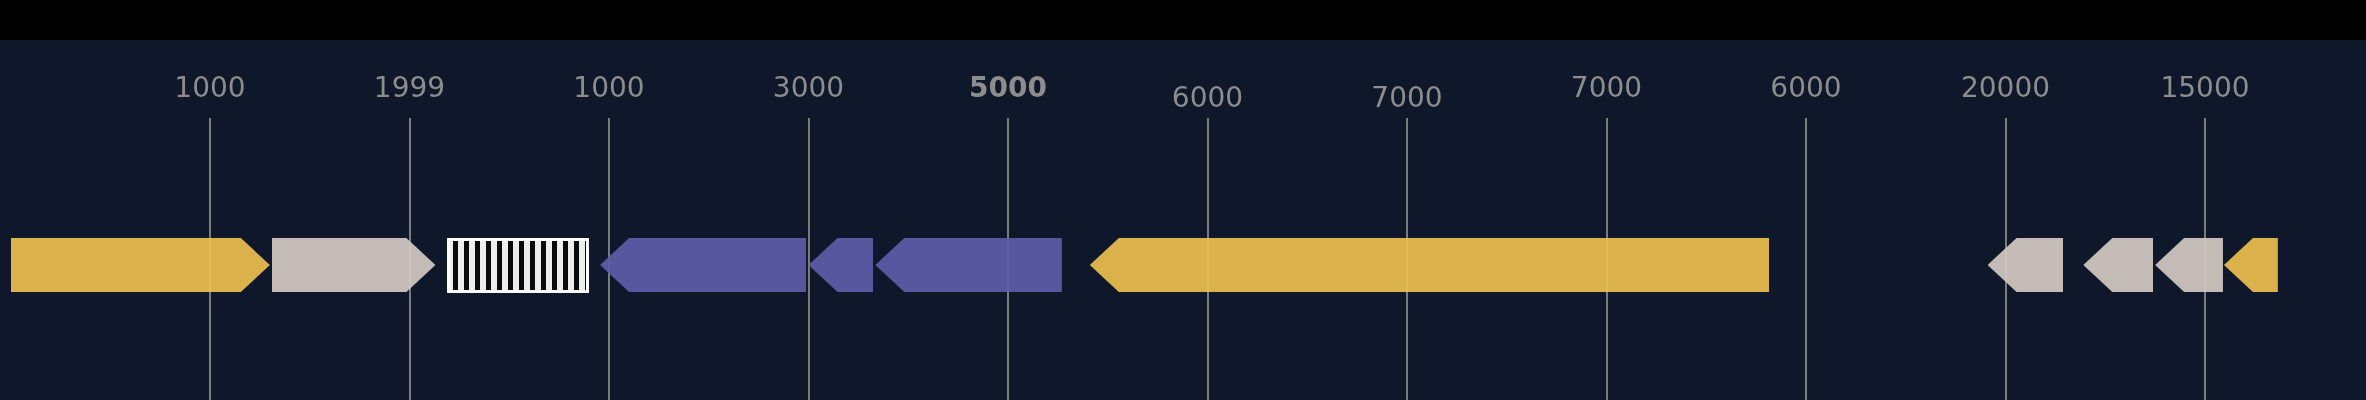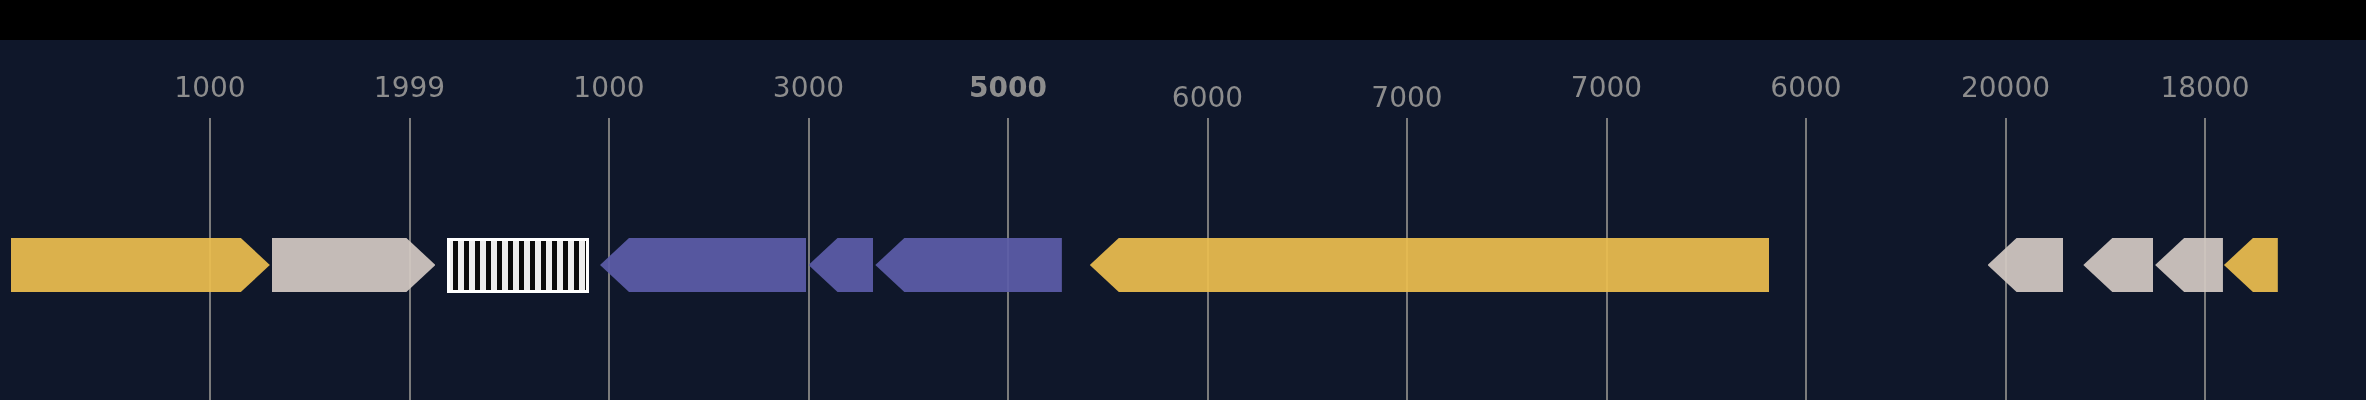--- a/index.html
+++ b/index.html
@@ -58,21 +58,21 @@
       <div class="tick-label" style="left: 1207.5px; top: 44px;">6000</div>
       <div class="gridline" style="left: 1407px; top: 78px; height: 302px;"></div>
       <div class="tick-label" style="left: 1407px; top: 44px;">7000</div>
       <div class="gridline" style="left: 1606.5px; top: 78px; height: 302px;"></div>
       <div class="tick-label" style="left: 1606.5px; top: 34px;">7000</div>
       <div class="gridline" style="left: 1806px; top: 78px; height: 302px;"></div>
       <div class="tick-label" style="left: 1806px; top: 34px;">6000</div>
       <div class="gridline" style="left: 2005.5px; top: 78px; height: 302px;"></div>
       <div class="tick-label" style="left: 2005.5px; top: 34px;">20000</div>
       <div class="gridline" style="left: 2205px; top: 78px; height: 302px;"></div>
-      <div class="tick-label" style="left: 2205px; top: 34px;">18000</div>
+      <div class="tick-label" style="left: 2205px; top: 34px;">15000</div>
     </div>
   <div id="features">
       <div class="feature" style="left: 10.5px; top: 198px; width: 259.35px; height: 54px; background: rgb(235, 189, 79); clip-path: polygon(0px 0px, 230.35px 0px, 259.35px 27px, 230.35px 54px, 0px 54px);"></div>
       <div class="feature" style="left: 271.845px; top: 198px; width: 163.59px; height: 54px; background: rgb(210, 200, 194); clip-path: polygon(0px 0px, 134.59px 0px, 163.59px 27px, 134.59px 54px, 0px 54px);"></div>
       <div class="feature hatched" style="left: 447.405px; top: 198px; width: 141.645px; height: 55px;"></div>
       <div class="feature" style="left: 600.023px; top: 198px; width: 206.482px; height: 54px; background: rgb(91, 92, 168); clip-path: polygon(29px 0px, 206.482px 0px, 206.482px 54px, 29px 54px, 0px 27px);"></div>
       <div class="feature" style="left: 808.5px; top: 198px; width: 64.8375px; height: 54px; background: rgb(91, 92, 168); clip-path: polygon(29px 0px, 64.8375px 0px, 64.8375px 54px, 29px 54px, 0px 27px);"></div>
       <div class="feature" style="left: 875.332px; top: 198px; width: 186.532px; height: 54px; background: rgb(91, 92, 168); clip-path: polygon(29px 0px, 186.532px 0px, 186.532px 54px, 29px 54px, 0px 27px);"></div>
       <div class="feature" style="left: 1089.8px; top: 198px; width: 679.298px; height: 54px; background: rgb(235, 189, 79); clip-path: polygon(29px 0px, 679.298px 0px, 679.298px 54px, 29px 54px, 0px 27px);"></div>
       <div class="feature" style="left: 1987.55px; top: 198px; width: 75.81px; height: 54px; background: rgb(210, 200, 194); clip-path: polygon(29px 0px, 75.81px 0px, 75.81px 54px, 29px 54px, 0px 27px);"></div>

